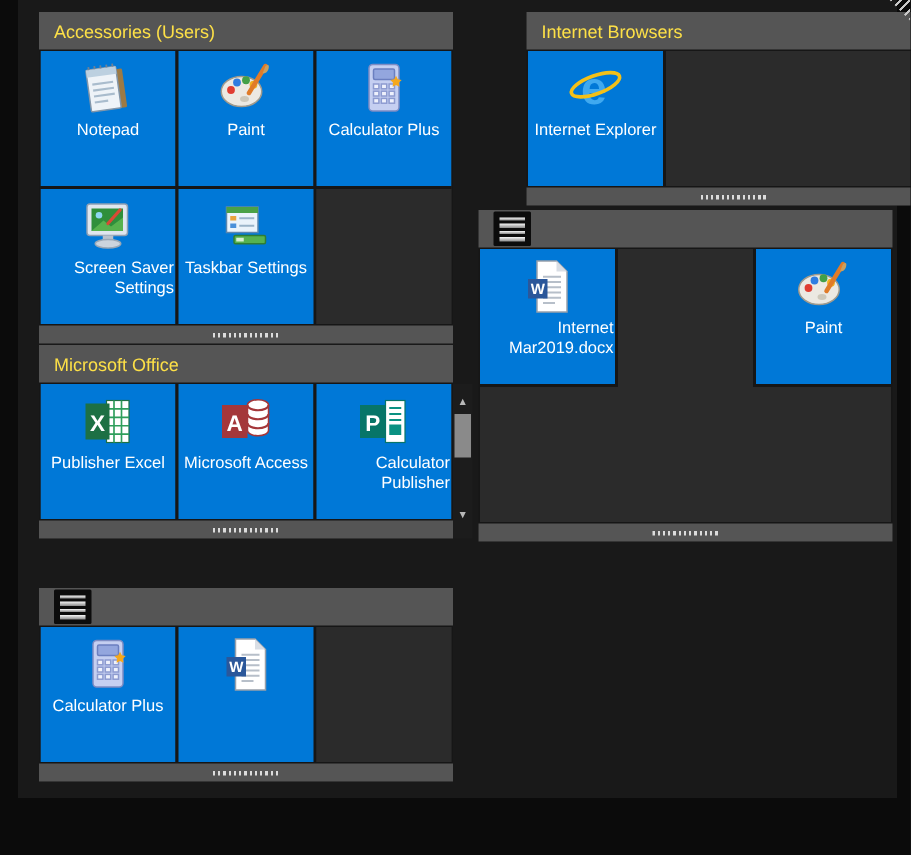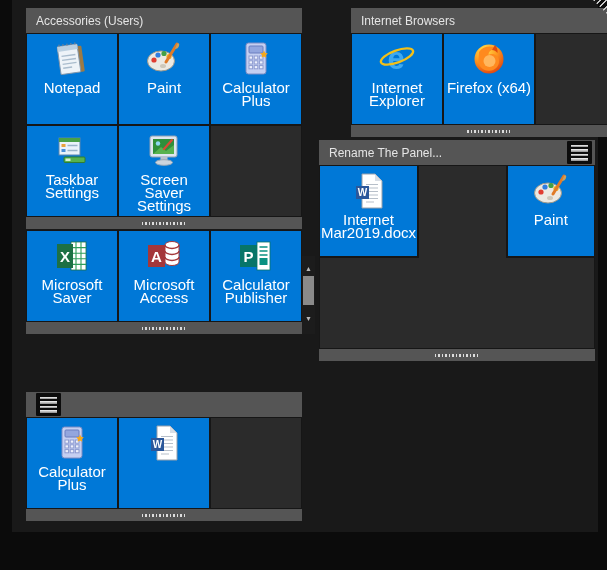--- a/index.html
+++ b/index.html
@@ -21,21 +21,21 @@
   }
   .panel{
     position:absolute;width:276px;background:#161616;
     display:flex;flex-direction:column;
   }
   .panel-header{
     height:25px;background:#555555;display:flex;align-items:center;
     padding:0 3px 0 10px;flex:none;cursor:move;
   }
   .panel-title{
-    flex:1;font-size:12px;color:#e5e5e5;white-space:nowrap;overflow:hidden;
+    flex:1;font-size:12px;color:#fde047;white-space:nowrap;overflow:hidden;
   }
   .menu-btn{
     width:25px;height:23px;background:#0c0c0c;border:none;padding:0;margin:0;
     display:flex;flex-direction:column;justify-content:center;align-items:center;
     gap:2px;cursor:pointer;border-radius:1px;flex:none;
   }
   .menu-btn .bar{width:17px;height:2.5px;background:linear-gradient(#f8f8f8,#8a8a8a);}
   .grid{
     margin:1px;background:#2b2b2b;
     display:grid;grid-template-columns:repeat(3,1fr);grid-auto-rows:90px;gap:2px;
@@ -43,21 +43,21 @@
   }
   .cell{position:relative;}
   .cell.empty{background:#2b2b2b;}
   .tile{
     background:#0078d7;box-shadow:0 0 0 2px #161616;cursor:pointer;
     display:flex;flex-direction:column;align-items:center;padding-top:5px;
     box-sizing:border-box;
   }
   .ticon{height:40px;display:flex;align-items:center;justify-content:center;flex:none;}
   .tlabel{
-    font-size:15px;line-height:13px;color:#ffffff;text-align:center;
+    font-size:11px;line-height:13px;color:#ffffff;text-align:right;
     padding:0 1px;margin-top:2px;
   }
   .bottom-bar{
     height:12px;background:#555555;flex:none;
     display:flex;align-items:center;justify-content:center;cursor:grab;
   }
   .dots{
     width:44px;height:3px;
     background:repeating-linear-gradient(90deg,#dcdcdc 0 1.5px,rgba(0,0,0,0) 1.5px 3.5px);
   }
@@ -129,92 +129,73 @@
                 <rect x="23.4" y="26.6" width="3.6" height="3.2"></rect>
               </g>
               <path d="M28 11.5 l1.2 2.4 2.6 0.4 -1.9 1.9 0.4 2.6 -2.3 -1.2 -2.3 1.2 0.4 -2.6 -1.9 -1.9 2.6 -0.4 z" fill="#f5a81c"></path>
             </svg>
           </span>
           <span class="tlabel">Calculator Plus</span>
         </div>
         <div class="cell tile">
           <span class="ticon">
             <svg width="40" height="40" viewBox="0 0 40 40">
+              <rect x="6" y="5" width="27" height="21" rx="2" fill="#dfe6ee" stroke="#8fa0b4"></rect>
+              <rect x="9" y="8" width="21" height="15" fill="#2f8f3b"></rect>
+              <path d="M9 23 l8 -7 5 4 8 -6 v9 z" fill="#57b24e"></path>
+              <circle cx="14" cy="12.5" r="2.2" fill="#8fd7f2"></circle>
+              <path d="M28 9 l-8 9" stroke="#d84a35" stroke-width="2.2" stroke-linecap="round"></path>
+              <rect x="16.5" y="26" width="7" height="3.5" fill="#b9c2cc"></rect>
+              <ellipse cx="20" cy="31.5" rx="8.5" ry="2.8" fill="#ccd4dd" stroke="#9aa8b6"></ellipse>
+            </svg>
+          </span>
+          <span class="tlabel">Screen Saver Settings</span>
+        </div>
+        <div class="cell tile">
+          <span class="ticon">
+            <svg width="40" height="40" viewBox="0 0 40 40">
               <rect x="7" y="7" width="21" height="17" fill="#eaf3fb" stroke="#5c86ad"></rect>
               <rect x="7" y="7" width="21" height="4" fill="#4aa147"></rect>
               <rect x="9.5" y="13" width="4" height="3" fill="#e8a33d"></rect>
               <rect x="9.5" y="18" width="4" height="3" fill="#4a90d9"></rect>
               <path d="M15.5 14.5h10M15.5 19.5h10" stroke="#9ab4c9" stroke-width="1.4"></path>
               <rect x="12" y="26" width="21" height="5.5" rx="1" fill="#56b24f" stroke="#2f7d33"></rect>
               <rect x="13.5" y="27.5" width="5" height="2.5" fill="#d6efd2"></rect>
             </svg>
           </span>
           <span class="tlabel">Taskbar Settings</span>
         </div>
-        <div class="cell tile">
-          <span class="ticon">
-            <svg width="40" height="40" viewBox="0 0 40 40">
-              <rect x="6" y="5" width="27" height="21" rx="2" fill="#dfe6ee" stroke="#8fa0b4"></rect>
-              <rect x="9" y="8" width="21" height="15" fill="#2f8f3b"></rect>
-              <path d="M9 23 l8 -7 5 4 8 -6 v9 z" fill="#57b24e"></path>
-              <circle cx="14" cy="12.5" r="2.2" fill="#8fd7f2"></circle>
-              <path d="M28 9 l-8 9" stroke="#d84a35" stroke-width="2.2" stroke-linecap="round"></path>
-              <rect x="16.5" y="26" width="7" height="3.5" fill="#b9c2cc"></rect>
-              <ellipse cx="20" cy="31.5" rx="8.5" ry="2.8" fill="#ccd4dd" stroke="#9aa8b6"></ellipse>
-            </svg>
-          </span>
-          <span class="tlabel">Screen Saver Settings</span>
-        </div>
         <div class="cell empty"></div>
       </div>
       <div class="bottom-bar">
         <div class="dots"></div>
       </div>
     </section>
     <section class="panel" style="left: 307px; top: 8px; margin-left: 32px;">
       <div class="panel-header">
         <span class="panel-title">Internet Browsers</span>
       </div>
       <div class="grid">
         <div class="cell tile">
           <span class="ticon">
             <svg width="40" height="40" viewBox="0 0 40 40">
               <text x="19" y="30" text-anchor="middle" font-size="31" font-weight="bold" fill="#3fa9f0" font-family="Liberation Sans,sans-serif">e</text>
               <ellipse cx="20" cy="17.5" rx="17" ry="6" fill="none" stroke="#f3c018" stroke-width="2.4" transform="rotate(-20 20 17.5)"></ellipse>
             </svg>
           </span>
           <span class="tlabel">Internet Explorer</span>
         </div>
-        <div class="cell tile">
-          <span class="ticon">
-            <svg width="40" height="40" viewBox="0 0 40 40">
-              <defs>
-                <radialGradient id="fxg" cx="35%" cy="20%" r="95%">
-                  <stop offset="0%" stop-color="#ffe14d"></stop>
-                  <stop offset="45%" stop-color="#ff9a1f"></stop>
-                  <stop offset="100%" stop-color="#d6300e"></stop>
-                </radialGradient>
-              </defs>
-              <circle cx="20" cy="20" r="14.5" fill="url(#fxg)"></circle>
-              <path d="M10 13 C14 7 23 6 28 10 C23 9.5 19.5 12 19.5 16 C24 13.5 29.5 16.5 30 21.5 C30.5 27.5 25.5 32 19.8 31.8 C13.8 31.6 9.6 27 9.4 21.4 Z" fill="#ff8a1e"></path>
-              <circle cx="20.5" cy="22" r="6" fill="#ffb75e"></circle>
-              <path d="M26 6 c2 2 3 5 2.5 8 -1.5 -2 -3.5 -3 -5.5 -3 z" fill="#e0490f"></path>
-            </svg>
-          </span>
-          <span class="tlabel">Firefox (x64)</span>
-        </div>
         <div class="cell empty"></div>
       </div>
       <div class="bottom-bar">
         <div class="dots"></div>
       </div>
     </section>
     <section class="panel" style="left: 307px; top: 140px;">
       <div class="panel-header">
-        <span class="panel-title">Rename The Panel...</span>
         <button class="menu-btn">
           <span style="display: flex; flex-direction: column; gap: 2px;">
             <span class="bar"></span>
             <span class="bar"></span>
             <span class="bar"></span>
             <span class="bar"></span>
           </span>
         </button>
       </div>
       <div class="grid">
@@ -248,31 +229,34 @@
         </div>
         <div class="cell empty"></div>
         <div class="cell empty"></div>
         <div class="cell empty"></div>
       </div>
       <div class="bottom-bar">
         <div class="dots"></div>
       </div>
     </section>
     <section class="panel" style="left: 14px; top: 230px;">
+      <div class="panel-header">
+        <span class="panel-title">Microsoft Office</span>
+      </div>
       <div class="grid">
         <div class="cell tile">
           <span class="ticon">
             <svg width="40" height="40" viewBox="0 0 40 40">
               <rect x="19" y="6" width="15" height="28" fill="#fff" stroke="#1d7044" stroke-width="0.8"></rect>
               <path d="M19 11.6h15M19 17.2h15M19 22.8h15M19 28.4h15M24 6v28M29 6v28" stroke="#2e9e5b" stroke-width="1.1"></path>
               <rect x="5" y="8" width="16" height="24" fill="#1d7044"></rect>
               <text x="13" y="26" text-anchor="middle" font-size="15" font-weight="bold" fill="#fff" font-family="Liberation Sans,sans-serif">X</text>
             </svg>
           </span>
-          <span class="tlabel">Microsoft Saver</span>
+          <span class="tlabel">Publisher Excel</span>
         </div>
         <div class="cell tile">
           <span class="ticon">
             <svg width="40" height="40" viewBox="0 0 40 40">
               <path d="M21 9 a7 3.5 0 0 1 14 0 v17 a7 3.5 0 0 1 -14 0 z" fill="#fff" stroke="#a4373a"></path>
               <path d="M21 9 a7 3.5 0 0 0 14 0 M21 15 a7 3.5 0 0 0 14 0 M21 21 a7 3.5 0 0 0 14 0" fill="none" stroke="#a4373a" stroke-width="1.4"></path>
               <rect x="4" y="9" width="17" height="22" fill="#a4373a"></rect>
               <text x="12.5" y="26" text-anchor="middle" font-size="15" font-weight="bold" fill="#fff" font-family="Liberation Sans,sans-serif">A</text>
             </svg>
           </span>

